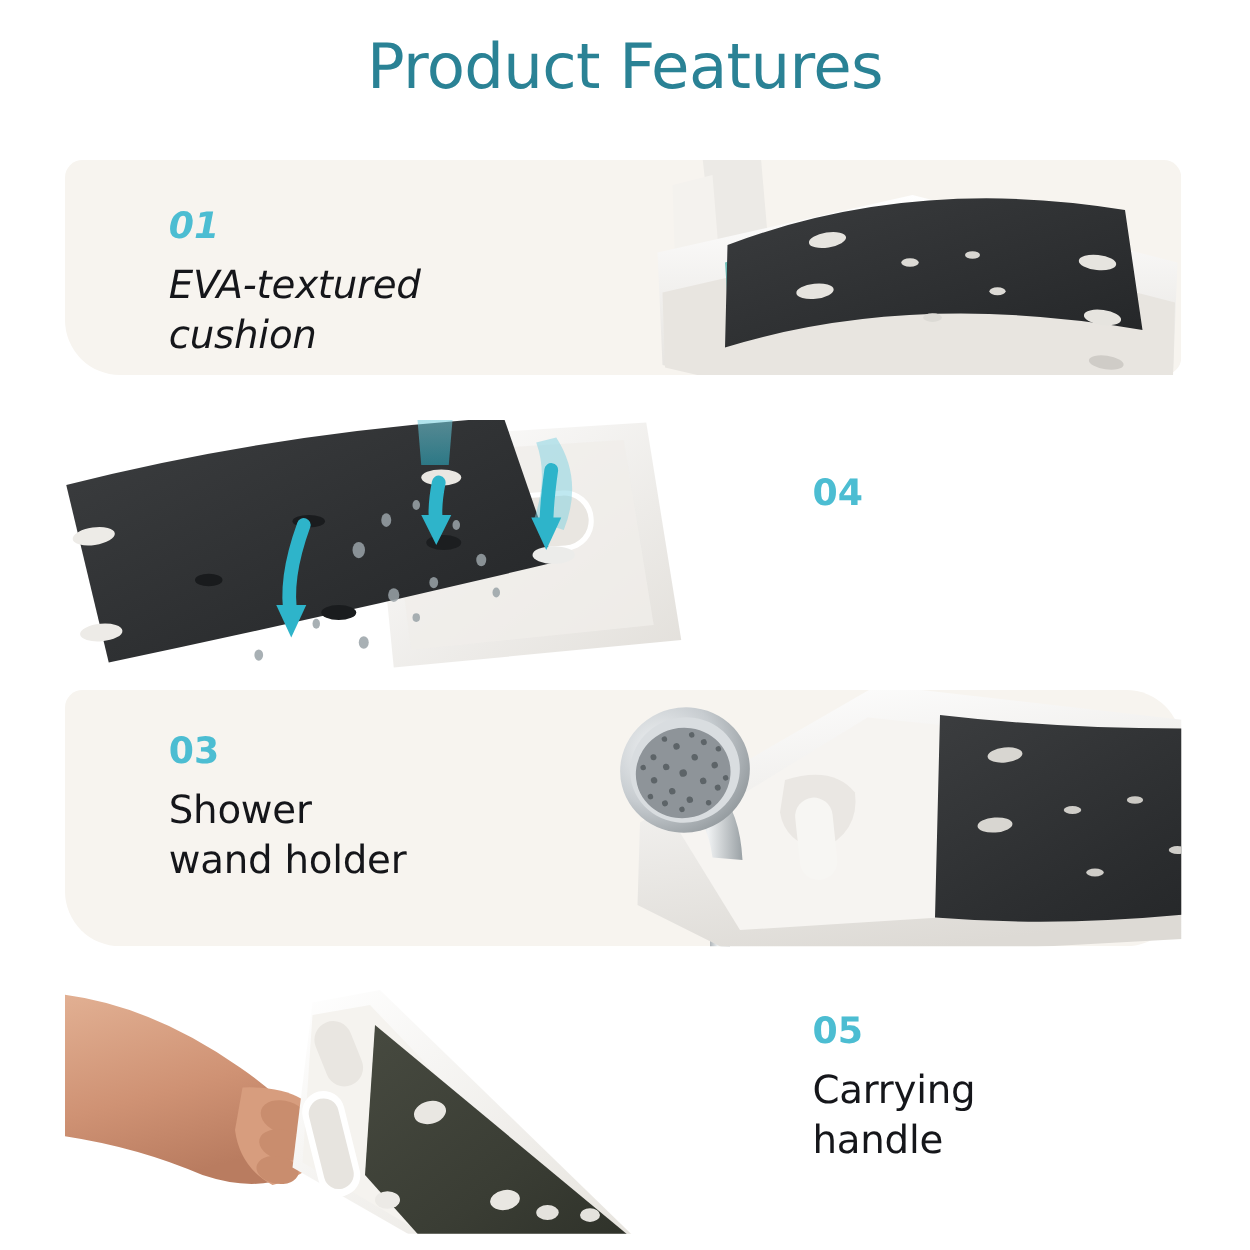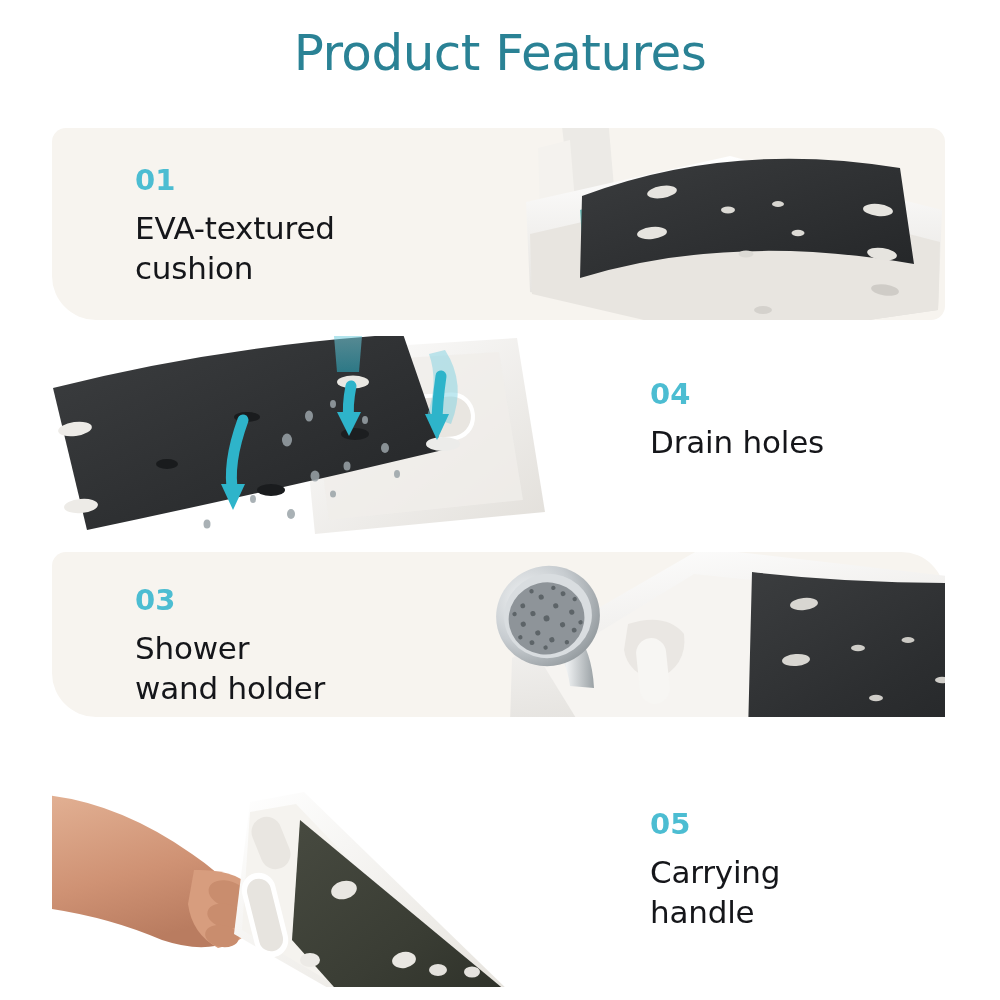--- a/index.html
+++ b/index.html
@@ -22,24 +22,24 @@
     color:#2a8295;
     font-family:"DejaVu Sans", sans-serif;
   }
 
   
   .card{position:absolute;left:52px;width:893px;overflow:hidden;}
   .card-bg{position:absolute;inset:0;}
   .cream{background:#f7f4ef;}
   .plain{background:#ffffff;}
 
-  #card1{top:128px;height:192px;}
+  #card1{top:128px;height:172px;font-style:italic;}
   #card1 .card-bg{border-radius:14px 14px 14px 44px;}
   #card2{top:336px;height:200px;}
-  #card3{top:552px;height:165px;}
+  #card3{top:552px;height:205px;}
   #card3 .card-bg{border-radius:14px 44px 44px 44px;}
   #card4{top:772px;height:215px;}
 
   
   .txt{position:absolute;z-index:6;}
   .num{
     font-size:29px;font-weight:bold;color:#4cbdd2;
     font-family:"DejaVu Sans", sans-serif;
     line-height:1;margin-bottom:13px;letter-spacing:0px;
   }
@@ -176,21 +176,20 @@
         <path d="M304 62 Q300 82 302 96"></path>
         <path d="M394 52 Q390 80 390 100"></path>
       </g>
       <path d="M186 186 L174 160 L198 160 Z" fill="#2eb4ca"></path>
       <path d="M302 112 L290 88 L314 88 Z" fill="#2eb4ca"></path>
       <path d="M390 116 L378 90 L402 90 Z" fill="#2eb4ca"></path>
     </svg>
 
     <div class="txt" id="t2">
       <div class="num">04</div>
-      <div class="label">Drain holes</div>
     </div>
   </div>
 
   <div class="card" id="card3">
     <div class="card-bg cream"></div>
 
     <svg class="art" id="art3" viewBox="0 0 560 235">
       <defs>
         <linearGradient id="g3seat" x1="0" y1="0" x2="0.3" y2="1">
           <stop offset="0%" stop-color="#ffffff"></stop>

